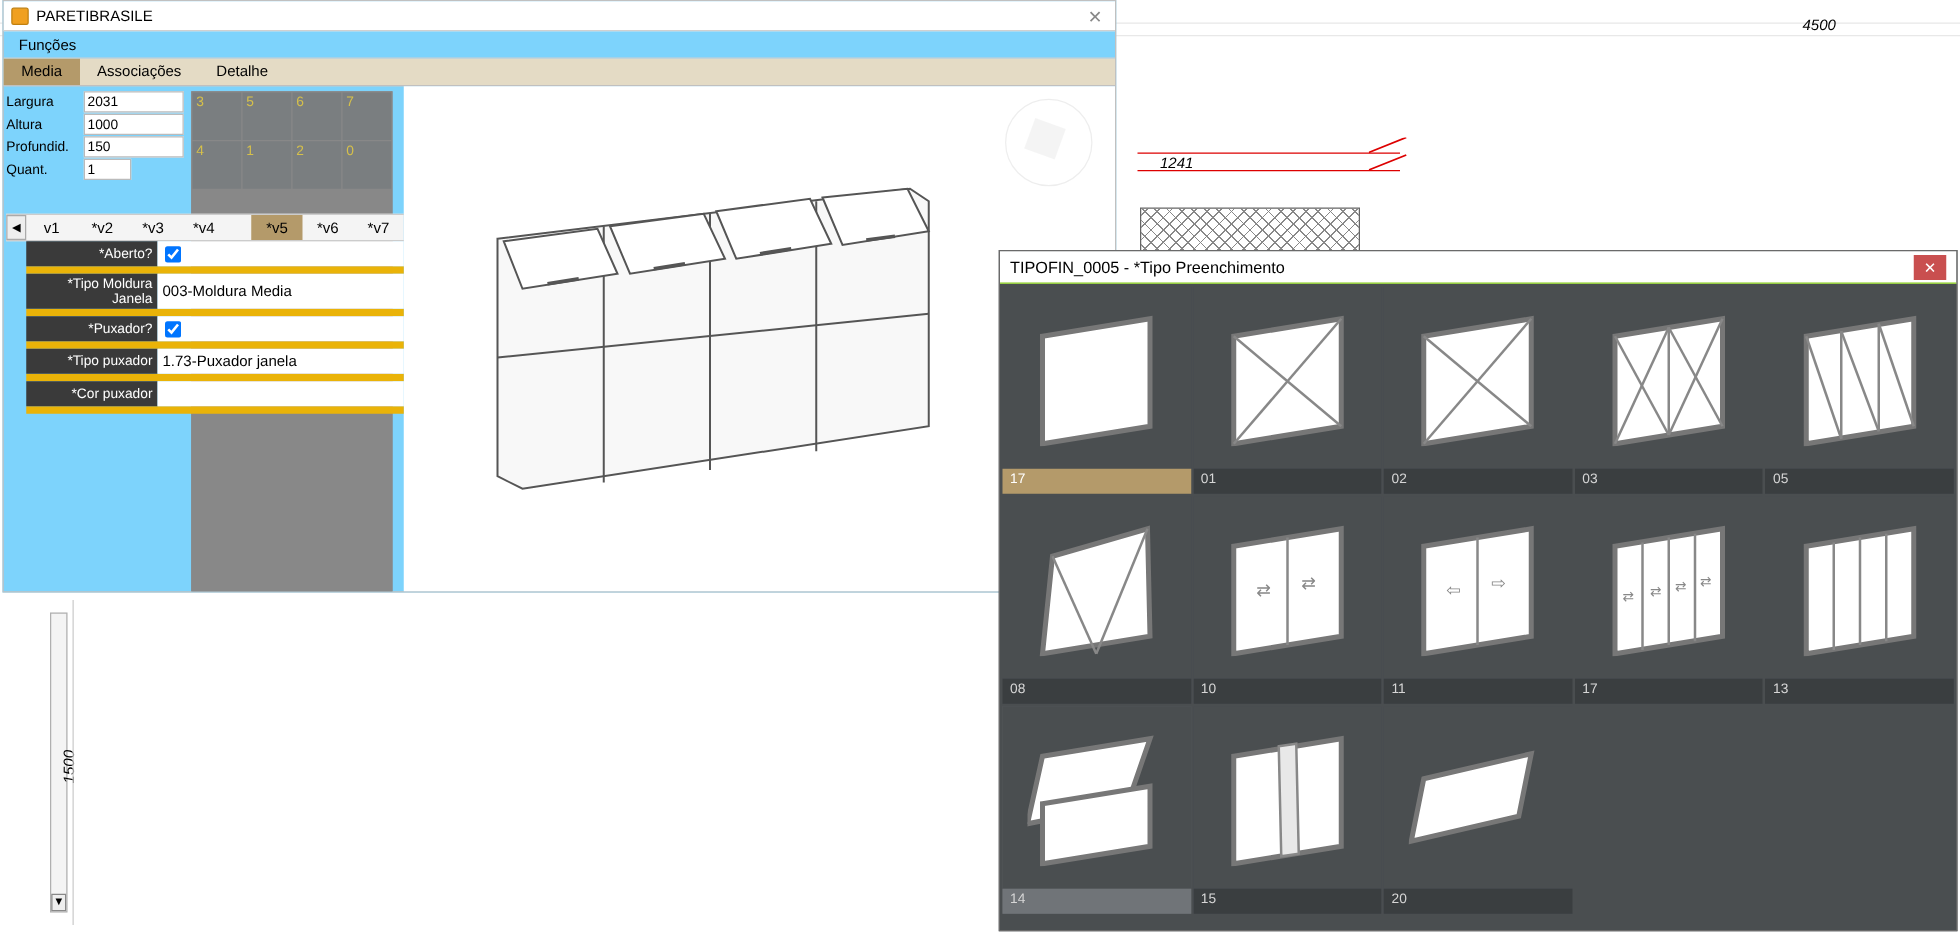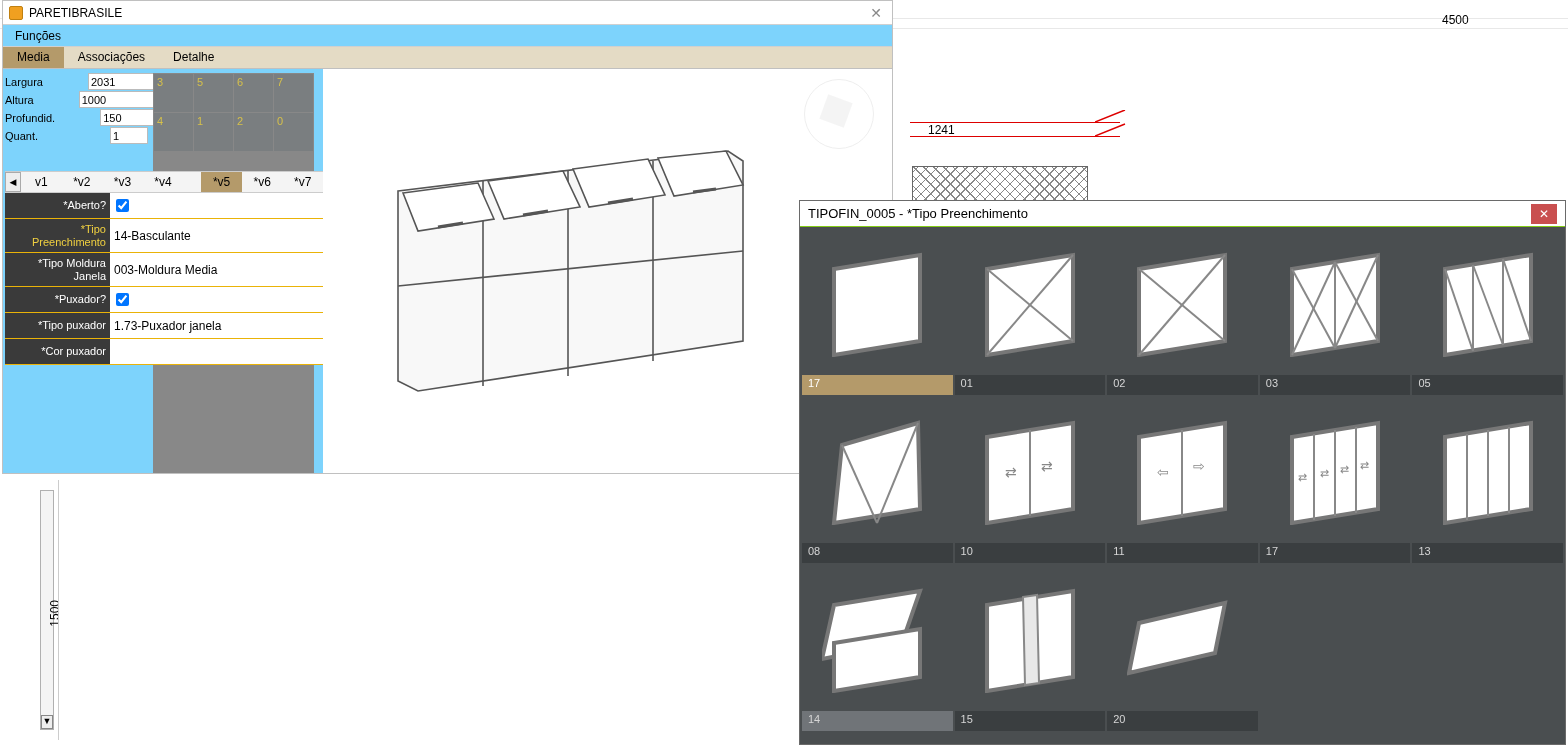--- a/index.html
+++ b/index.html
@@ -1,21 +1,21 @@
 <!DOCTYPE html>
 <html><head>
 <meta charset="utf-8">
 <style>
 * { box-sizing: border-box; margin: 0; padding: 0; font-family: "Segoe UI", Tahoma, sans-serif; }
 body { background: #fff; width: 1568px; height: 746px; position: relative; overflow: hidden; }
 
 
 .canvas { position: absolute; left: 0; top: 0; right: 0; bottom: 0; background: #fff; }
 .canvas .hline { position: absolute; left: 0; right: 0; height: 1px; background: #e8e8e8; }
-.dimlabel { position: absolute; font-size: 12px; color: #000; }
+.dimlabel { position: absolute; font-size: 12px; color: #000; font-style: italic; }
 .vtext { writing-mode: vertical-rl; transform: rotate(180deg); }
 .redline { position: absolute; height: 1px; background: #d00; }
 .hatch { position: absolute; background:
   repeating-linear-gradient(45deg, transparent 0 6px, #888 6px 7px),
   repeating-linear-gradient(-45deg, transparent 0 6px, #888 6px 7px);
   border: 1px solid #666; }
 .leftcol { position: absolute; left: 40px; top: 490px; width: 14px; height: 240px; border: 1px solid #b0b0b0; background: #f4f4f4; }
 .leftcol .dnbtn { position: absolute; left: 0; bottom: 0; width: 12px; height: 14px; font-size: 9px; text-align: center; border: 1px solid #888; background: #eee; }
 
 
@@ -28,37 +28,37 @@
 .mp-menu .mi { padding: 2px 10px; cursor: default; }
 .mp-tabs { height: 22px; display: flex; align-items: stretch; background: #e4dbc5; border-bottom: 1px solid #c0c0c0; font-size: 12px; }
 .mp-tabs .tab { padding: 3px 14px; cursor: default; }
 .mp-tabs .tab.active { background: #b49a6a; color: #000; }
 .mp-body { display: flex; height: calc(100% - 68px); }
 
 
 .dimblk { width: 150px; padding: 4px 2px; font-size: 12px; }
 .dimrow { display: flex; align-items: center; margin-bottom: 1px; }
 .dimrow label { width: 60px; text-align: left; margin-right: 2px; font-size: 11px; }
-.dimrow input { height: 17px; border: 1px solid #bbb; font-size: 11px; padding: 0 2px; margin-left: 43px; }
+.dimrow input { height: 17px; border: 1px solid #bbb; font-size: 11px; padding: 0 2px; }
 .dimrow input.w { width: 80px; }
 .dimrow input.n { width: 38px; }
 
 
 .grid { display: grid; grid-template-columns: repeat(4, 39px); grid-template-rows: repeat(2, 38px); gap: 1px; background: #888; border: 1px solid #888; margin: 4px 0 0 0; }
 .grid .cell { background: #7a7e80; color: #d6c04a; font-size: 11px; padding: 2px 3px; cursor: default; }
 
 
 .vtabs { position: absolute; left: 2px; top: 170px; width: 318px; height: 22px; display: flex; background: #f4f4f4; border-top: 1px solid #ccc; border-bottom: 1px solid #ccc; font-size: 12px; }
 .vtabs .scr { width: 16px; height: 20px; font-size: 9px; text-align: center; border: 1px solid #aaa; background: #eee; cursor: default; line-height: 18px; }
 .vtabs .vt { flex: 1; text-align: center; padding: 3px 0; cursor: default; }
 .vtabs .vt.active { background: #b49a6a; margin-left: 18px; }
 
 
 .props { position: absolute; left: 2px; top: 192px; width: 318px; }
-.prow { display: flex; height: 26px; font-size: 12px; border-bottom: 1px solid #eab308; }
+.prow { display: flex; height: 26px; font-size: 12px; border-bottom: 6px solid #eab308; margin-left: 16px; }
 .prow .plabel { width: 105px; background: #3a3a3a; color: #fff; text-align: right; padding: 0 4px; display: flex; align-items: center; justify-content: flex-end; font-size: 11px; line-height: 1.1; }
 .prow .plabel.hl { color: #f0d040; }
 .prow .pval { flex: 1; background: #fff; display: flex; align-items: center; padding: 0 4px; }
 .prow .pval input[type=checkbox] { margin-left: 2px; }
 .prow.tall { height: 34px; }
 
 
 .preview { position: absolute; left: 320px; top: 68px; right: 0; bottom: 0; background: #fff; display: flex; align-items: center; justify-content: center; }
 .preview svg { width: 480px; height: 280px; }
 .cube3d { position: absolute; right: 18px; top: 10px; width: 70px; height: 70px; opacity: .2; border: 1px solid #aaa; border-radius: 50%; }
@@ -187,24 +187,20 @@
     </div>
 
   <div class="props" id="props">
       <div class="prow">
         <div class="plabel">*Aberto?</div>
         <div class="pval">
           <input type="checkbox" checked="" style="">
         </div>
       </div>
       <div class="prow tall">
-        <div class="plabel hl">*Tipo Preenchimento</div>
-        <div class="pval">14-Basculante</div>
-      </div>
-      <div class="prow tall">
         <div class="plabel">*Tipo Moldura Janela</div>
         <div class="pval">003-Moldura Media</div>
       </div>
       <div class="prow">
         <div class="plabel">*Puxador?</div>
         <div class="pval">
           <input type="checkbox" checked="" style="">
         </div>
       </div>
       <div class="prow">

